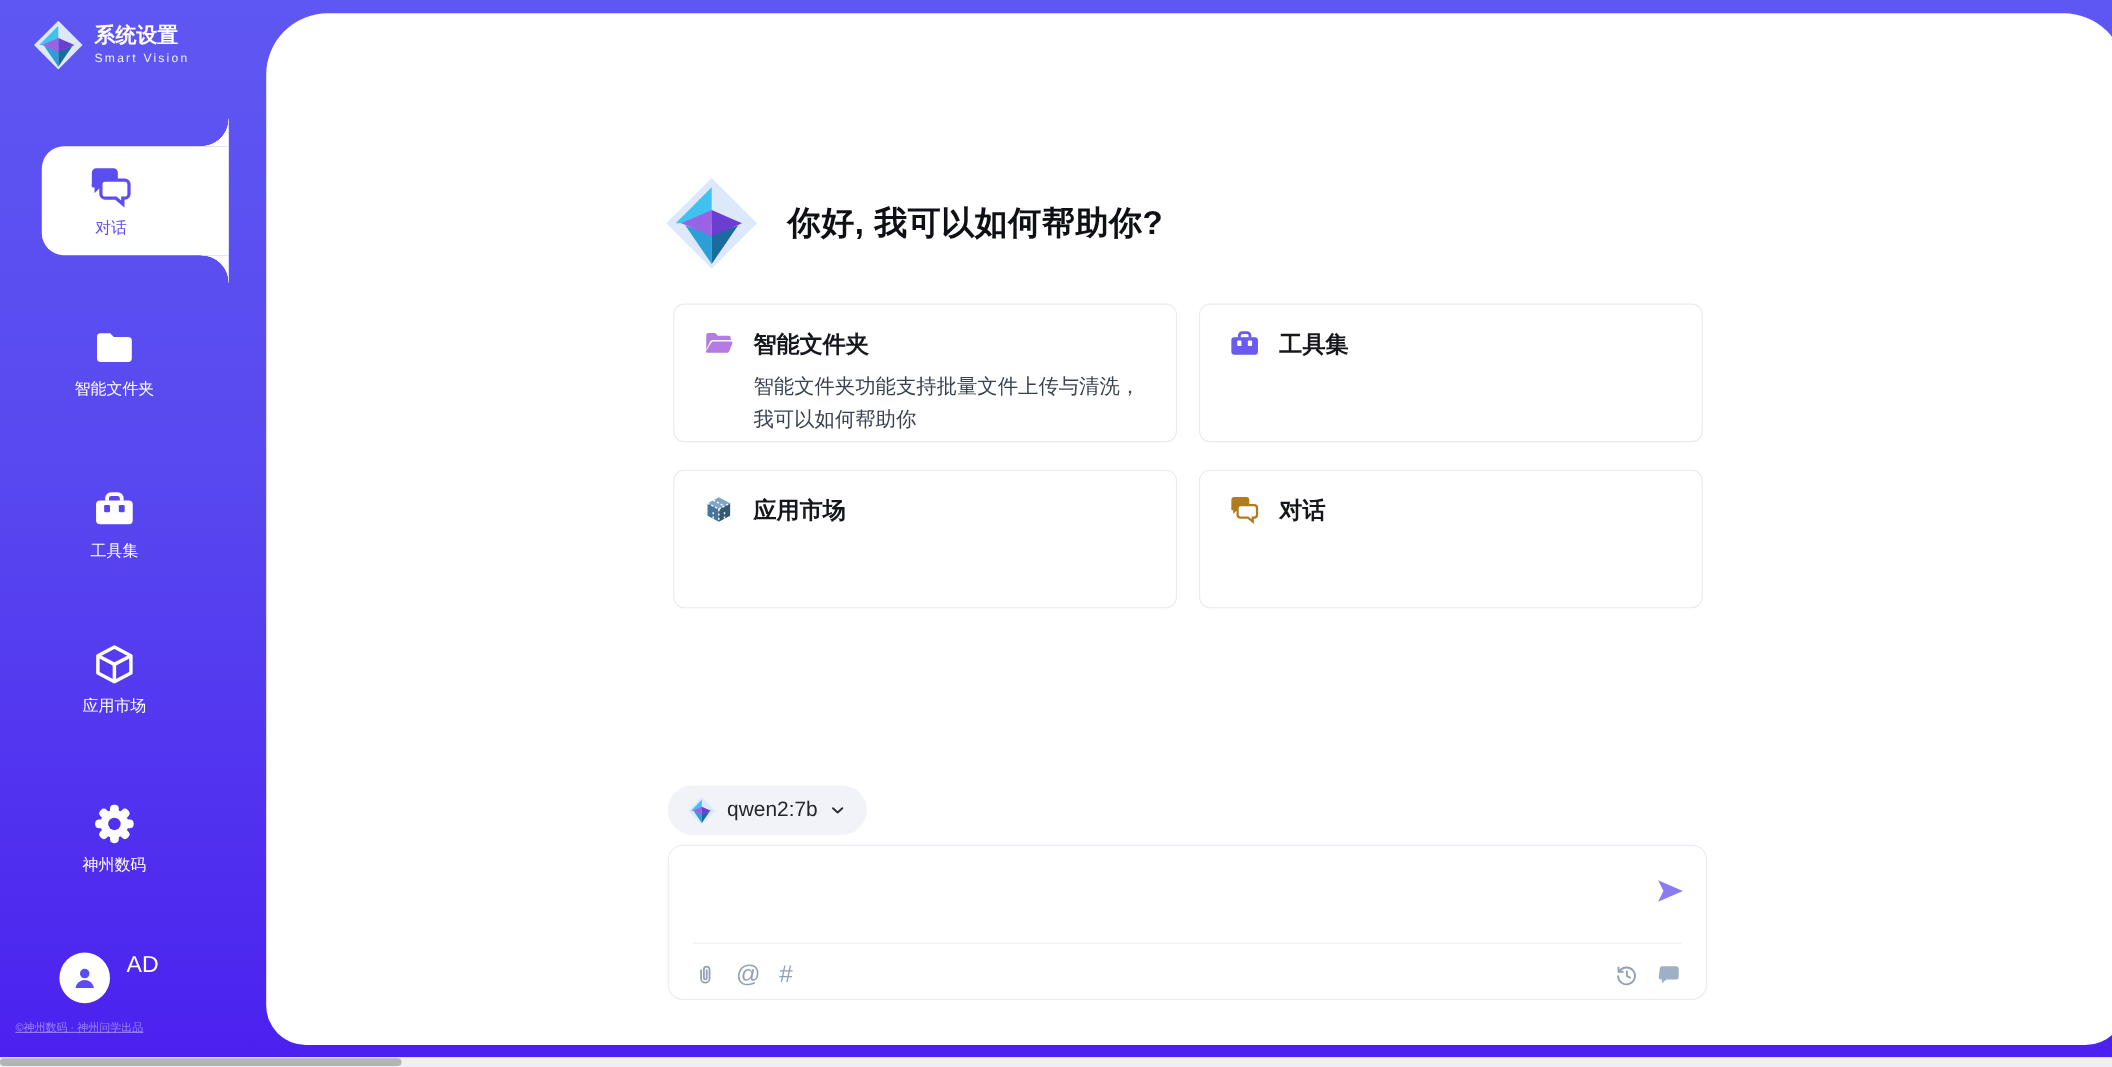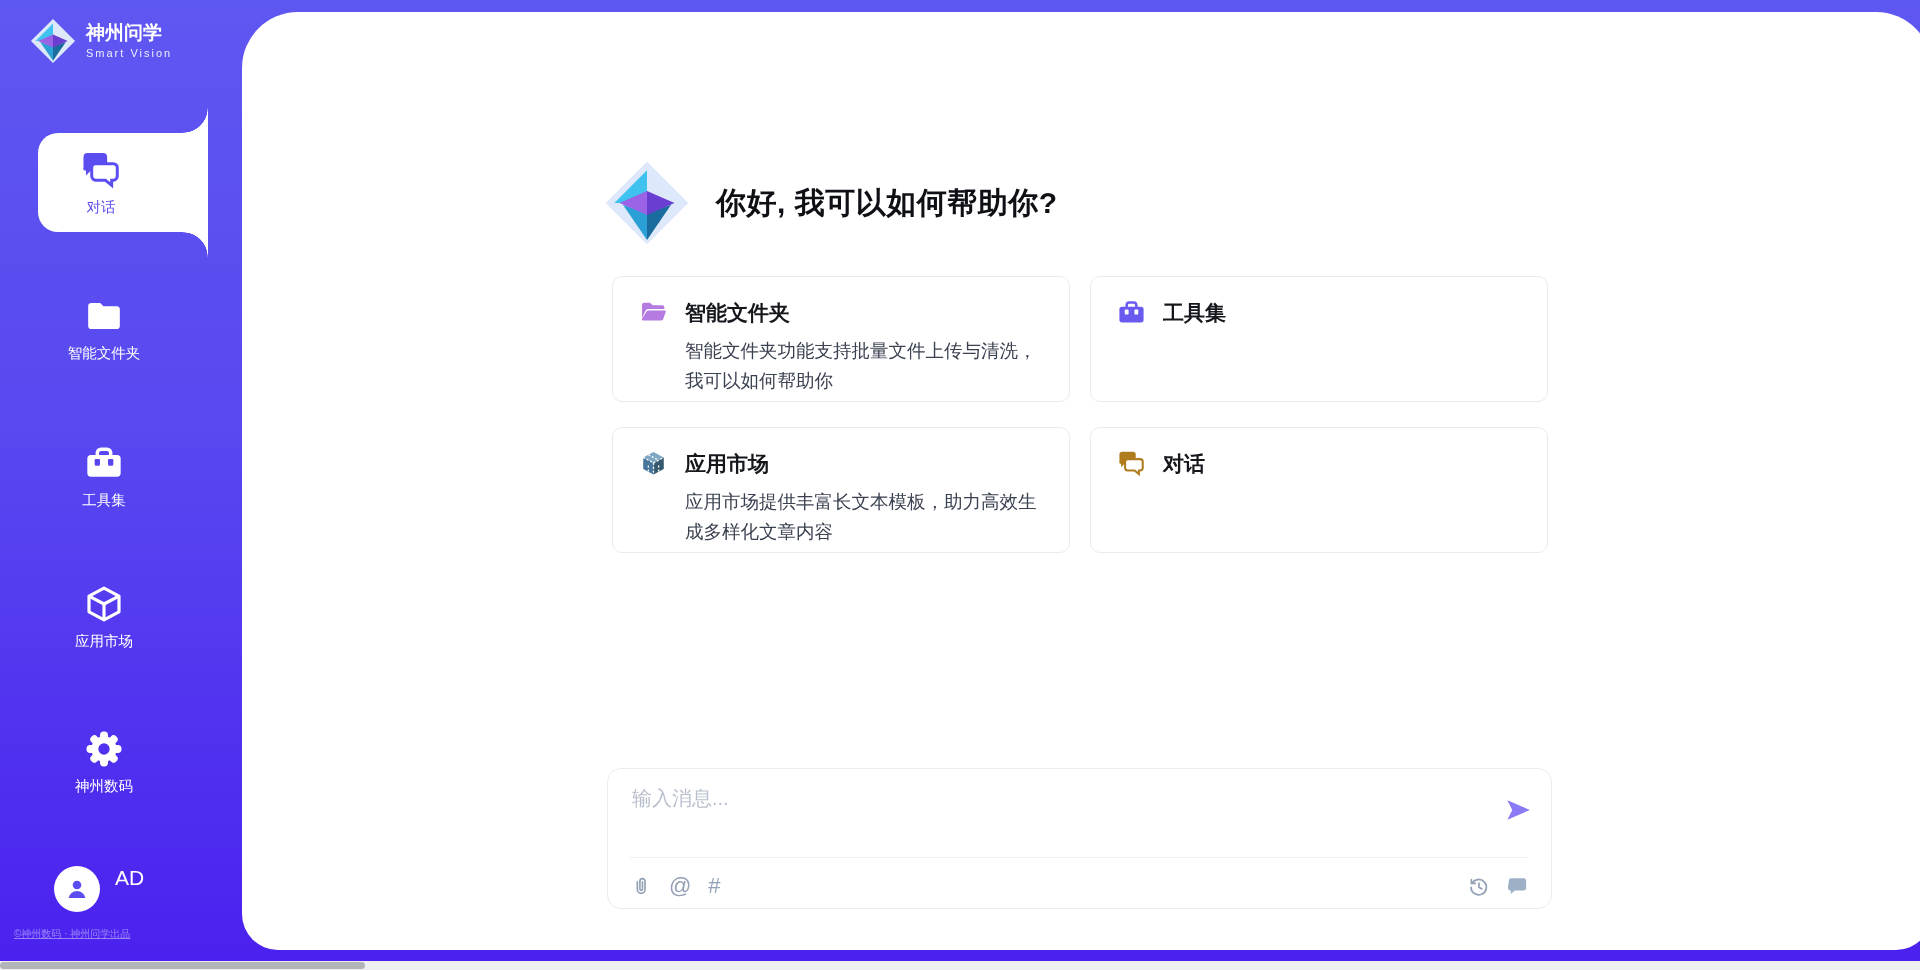--- a/index.html
+++ b/index.html
@@ -71,21 +71,21 @@
       <svg width="46" height="46" viewBox="0 0 100 100">
         <polygon points="50,2 98,50 50,98 2,50" fill="#dde9fa"></polygon>
         <polygon points="50,12 12,50 50,50" fill="#3fc2f0"></polygon>
         <polygon points="50,62 22,52 50,93" fill="#2aa0d6"></polygon>
         <polygon points="50,62 78,52 50,93" fill="#1a6b9e"></polygon>
         <polygon points="18,50 50,36 50,64" fill="#9a63e6"></polygon>
         <polygon points="50,36 82,50 50,64" fill="#6b3ed2"></polygon>
       </svg>
     </span>
     <span class="brand-txt">
-      <span class="brand-title">神州问学</span>
+      <span class="brand-title">系统设置</span>
       <span class="brand-sub">Smart Vision</span>
     </span>
   </div>
 
   <div class="tab-active">
     <span class="icn">
       <svg width="42" height="42" viewBox="0 0 24 24">
         <path d="M2 4.6A2.3 2.3 0 0 1 4.3 2.3h8.9a2.3 2.3 0 0 1 2.3 2.3v5.4a2.3 2.3 0 0 1-2.3 2.3H6.3l-2.9 2.9v-2.9h-1A2.3 2.3 0 0 1 2 10z" fill="#5b4df0"></path>
         <path d="M8.9 8.4h10.2a2.2 2.2 0 0 1 2.2 2.2v5a2.2 2.2 0 0 1-2.2 2.2h-1v3l-3.6-3h-5.6a2.2 2.2 0 0 1-2.2-2.2v-5a2.2 2.2 0 0 1 2.2-2.2z" fill="#fff" stroke="#5b4df0" stroke-width="1.7"></path>
       </svg>
@@ -229,39 +229,55 @@
               <polyline points="3.5,7 12,11.5 20.5,7"></polyline>
               <line x1="12" y1="11.5" x2="12" y2="21"></line>
               <polyline points="7.75,4.75 16.25,9.25"></polyline>
               <line x1="7.75" y1="13.75" x2="7.75" y2="19"></line>
               <line x1="16.25" y1="13.75" x2="16.25" y2="19"></line>
             </g>
           </svg>
         </span>
         <span class="card-title">应用市场</span>
       </div>
-      <p class="card-desc">应用市场提供丰富长文本模板，助力高效生成多样化文章内容</p>
     </article>
 
     <article class="card">
       <div class="card-head">
         <span class="icn">
           <svg width="29" height="29" viewBox="0 0 24 24">
             <path d="M2 4.6A2.3 2.3 0 0 1 4.3 2.3h8.9a2.3 2.3 0 0 1 2.3 2.3v5.4a2.3 2.3 0 0 1-2.3 2.3H6.3l-2.9 2.9v-2.9h-1A2.3 2.3 0 0 1 2 10z" fill="#b07d1e"></path>
             <path d="M8.9 8.4h10.2a2.2 2.2 0 0 1 2.2 2.2v5a2.2 2.2 0 0 1-2.2 2.2h-1v3l-3.6-3h-5.6a2.2 2.2 0 0 1-2.2-2.2v-5a2.2 2.2 0 0 1 2.2-2.2z" fill="#fff" stroke="#b07d1e" stroke-width="1.7"></path>
           </svg>
         </span>
         <span class="card-title">对话</span>
       </div>
     </article>
   </div>
 
+  <div class="model">
+    <span class="icn">
+      <svg width="26" height="26" viewBox="0 0 100 100">
+        <polygon points="50,2 98,50 50,98 2,50" fill="#dde9fa"></polygon>
+        <polygon points="50,12 12,50 50,50" fill="#3fc2f0"></polygon>
+        <polygon points="50,62 22,52 50,93" fill="#2aa0d6"></polygon>
+        <polygon points="50,62 78,52 50,93" fill="#1a6b9e"></polygon>
+        <polygon points="18,50 50,36 50,64" fill="#9a63e6"></polygon>
+        <polygon points="50,36 82,50 50,64" fill="#6b3ed2"></polygon>
+      </svg>
+    </span>
+    <span class="model-name">qwen2:7b</span>
+    <span class="icn">
+      <svg width="17" height="17" viewBox="0 0 24 24" fill="none" stroke="#2a2e38" stroke-width="2.4" stroke-linecap="round" stroke-linejoin="round">
+        <polyline points="6,9.5 12,15 18,9.5"></polyline>
+      </svg>
+    </span>
+  </div>
 
   <div class="composer">
-    <textarea placeholder="输入消息..." style=""></textarea>
 
     <button class="send-btn">
       <span class="icn">
         <svg width="30" height="30" viewBox="0 0 24 24">
           <polygon points="3.5,4.2 21.5,12 3.5,19.8 7.4,12" fill="#8a7af5"></polygon>
         </svg>
       </span>
     </button>
 
     <div class="divider"></div>

